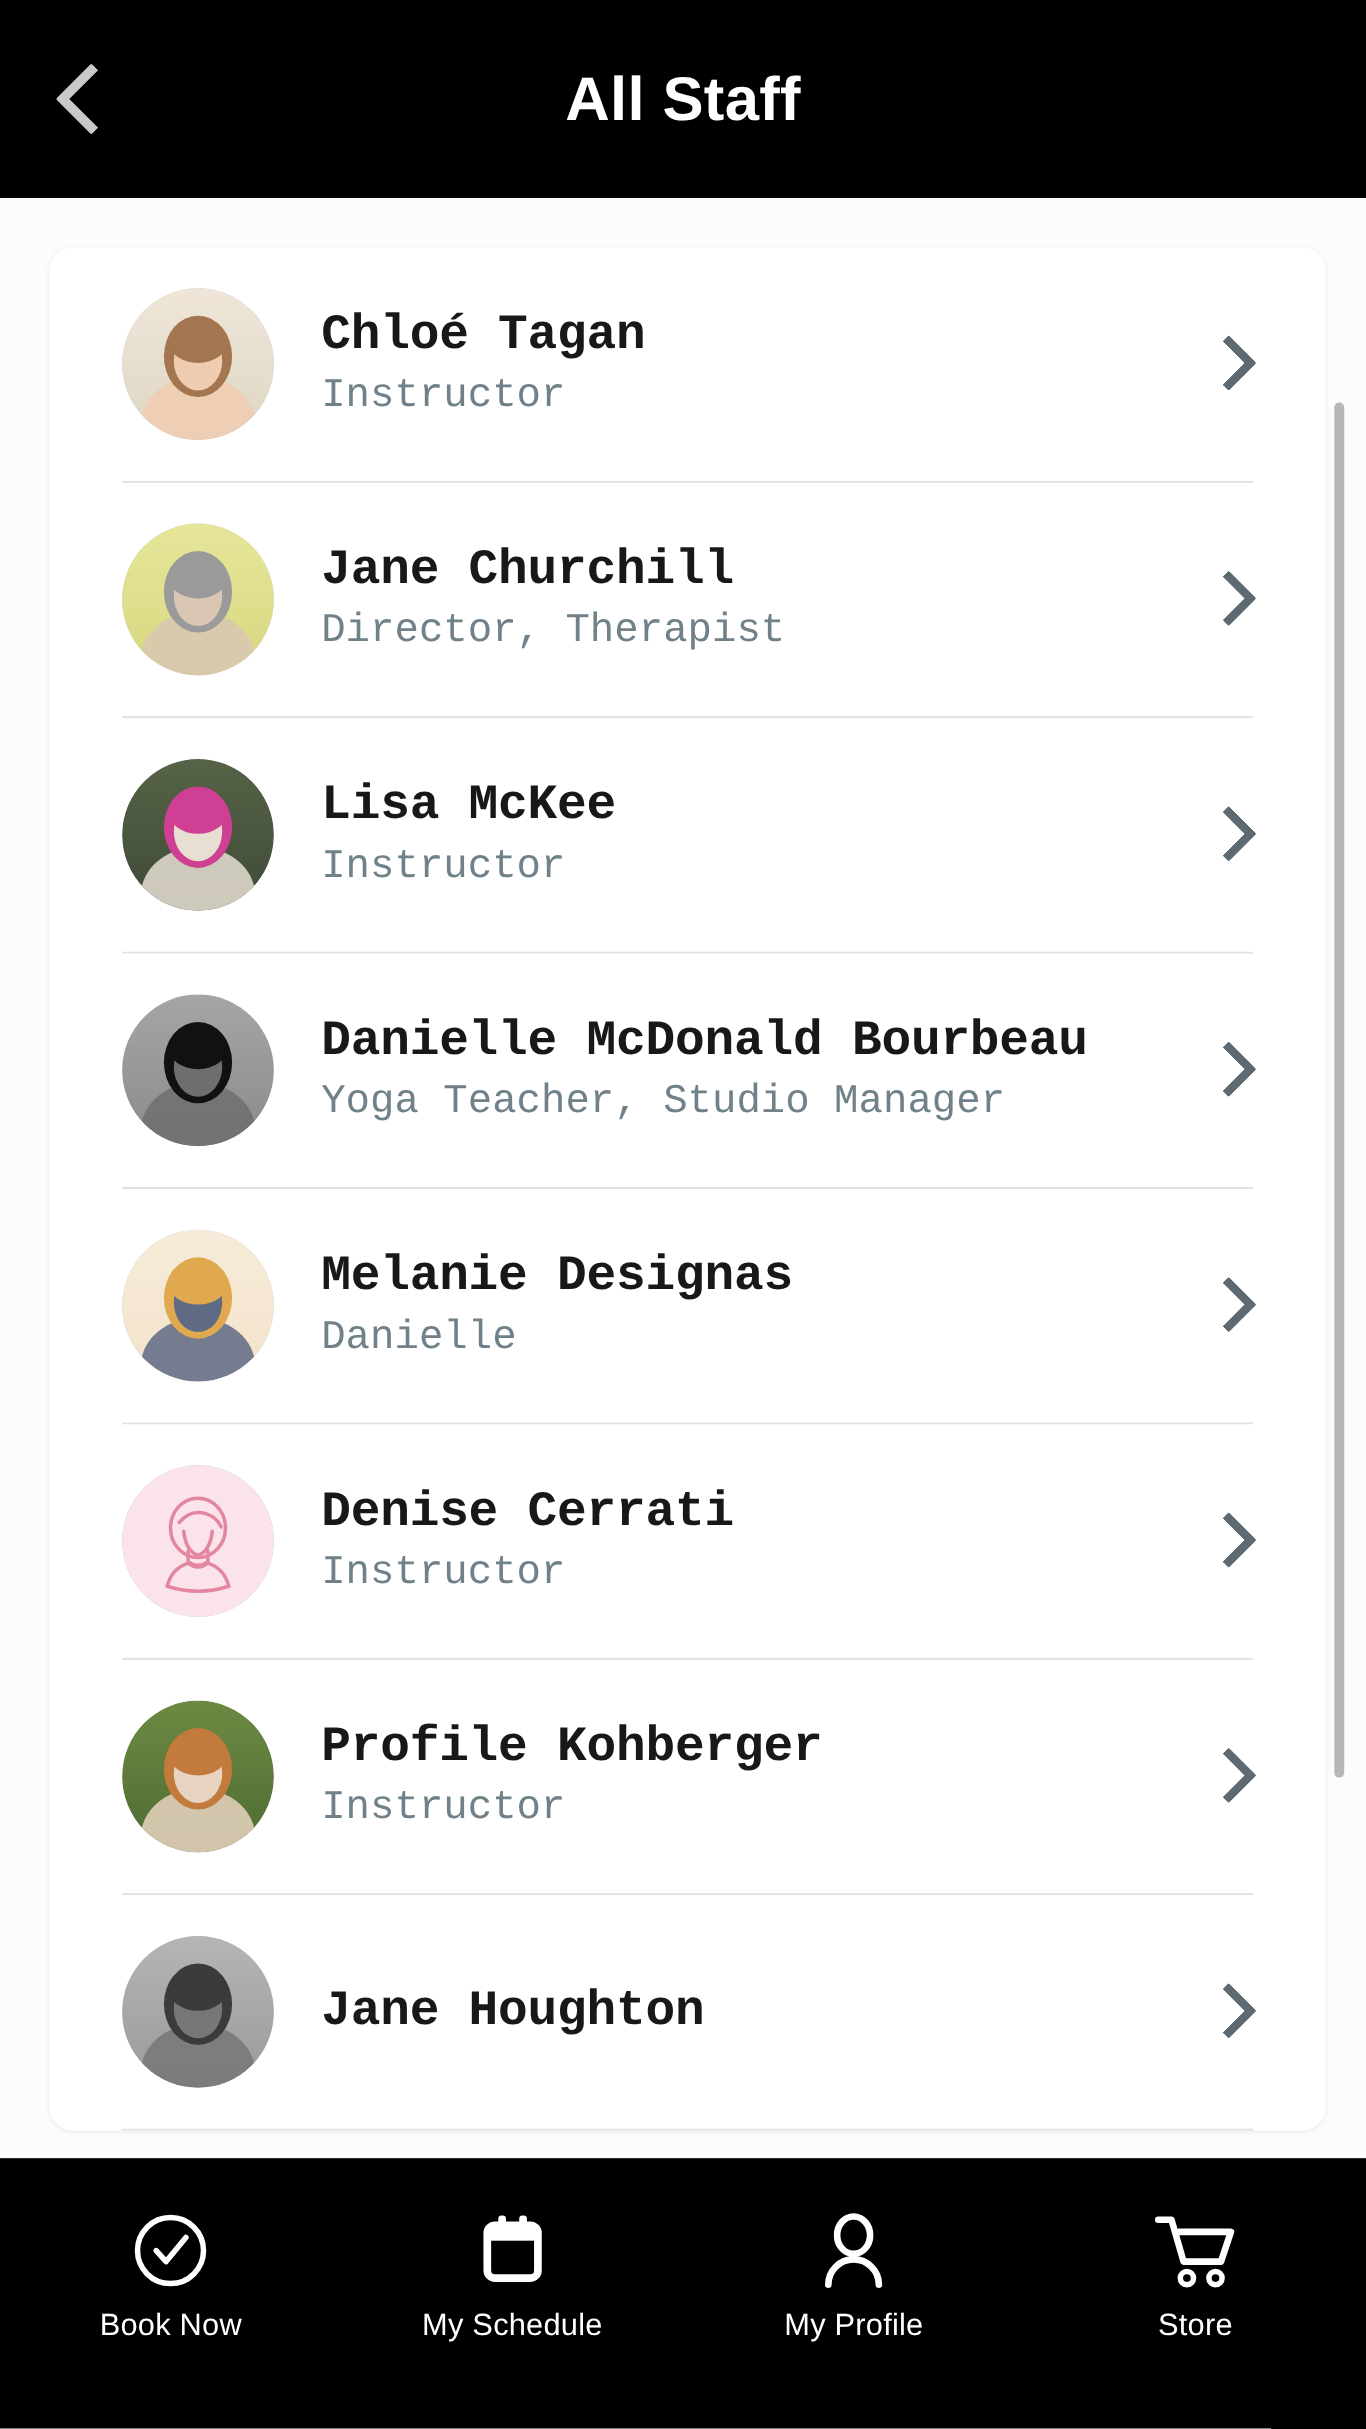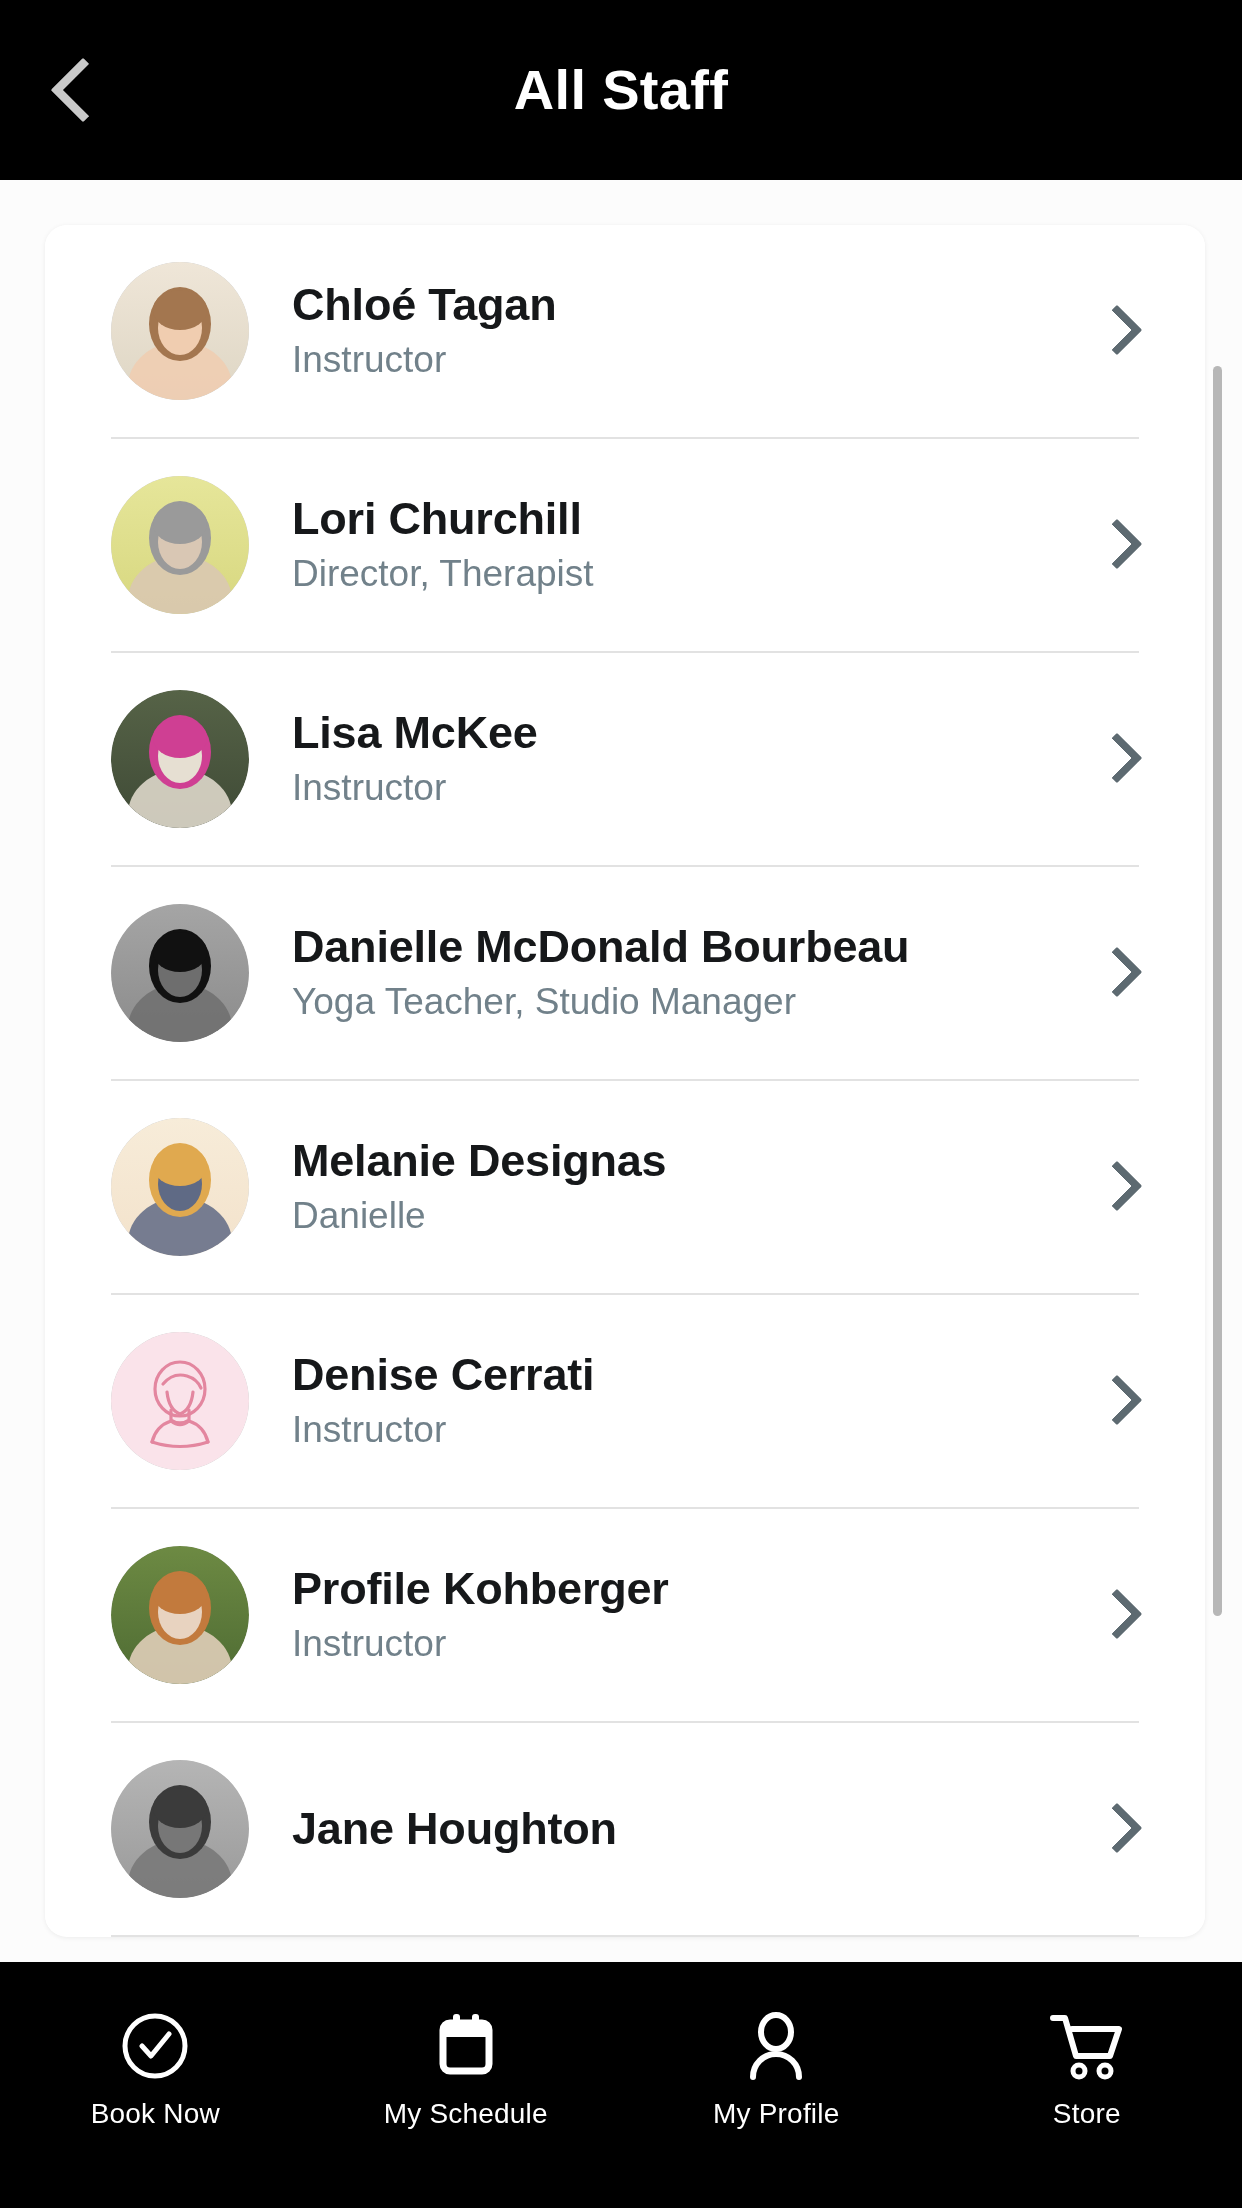--- a/index.html
+++ b/index.html
@@ -69,20 +69,21 @@
 
   .card {
     position: absolute;
     top: 45px;
     left: 45px;
     width: 1160px;
     background: #ffffff;
     border-radius: 22px;
     box-shadow: 0 1px 5px rgba(0,0,0,0.07);
     overflow: hidden;
+    font-family: Liberation Mono, monospace;
   }
 
   .staff-row {
     position: relative;
     display: flex;
     align-items: center;
     height: 212px;
     padding: 0 44px 0 66px;
     background: #ffffff;
     cursor: pointer;
@@ -255,21 +256,21 @@
     <g clip-path="url(#cp1)">
       <rect width="138" height="138" fill="url(#bg1)"></rect>
       <ellipse cx="69" cy="124" rx="52" ry="44" fill="#d9c7b4" opacity="0.85"></ellipse>
       <ellipse cx="69" cy="62" rx="31" ry="37" fill="#9a9a9a"></ellipse>
       <ellipse cx="69" cy="66" rx="22" ry="27" fill="#d9c7b4"></ellipse>
       <ellipse cx="69" cy="48" rx="27" ry="20" fill="#9a9a9a"></ellipse>
     </g>
   </svg>
           </div>
           <div class="row-text">
-            <div class="staff-name">Lori Churchill</div>
+            <div class="staff-name">Jane Churchill</div>
             <div class="staff-role">Director, Therapist</div>
           </div>
           <div class="row-chevron">
             <i></i>
           </div>
         </div>
         <div class="row-divider"></div>
         <div class="staff-row">
           <div class="avatar">
   <svg viewBox="0 0 138 138" aria-hidden="true">

